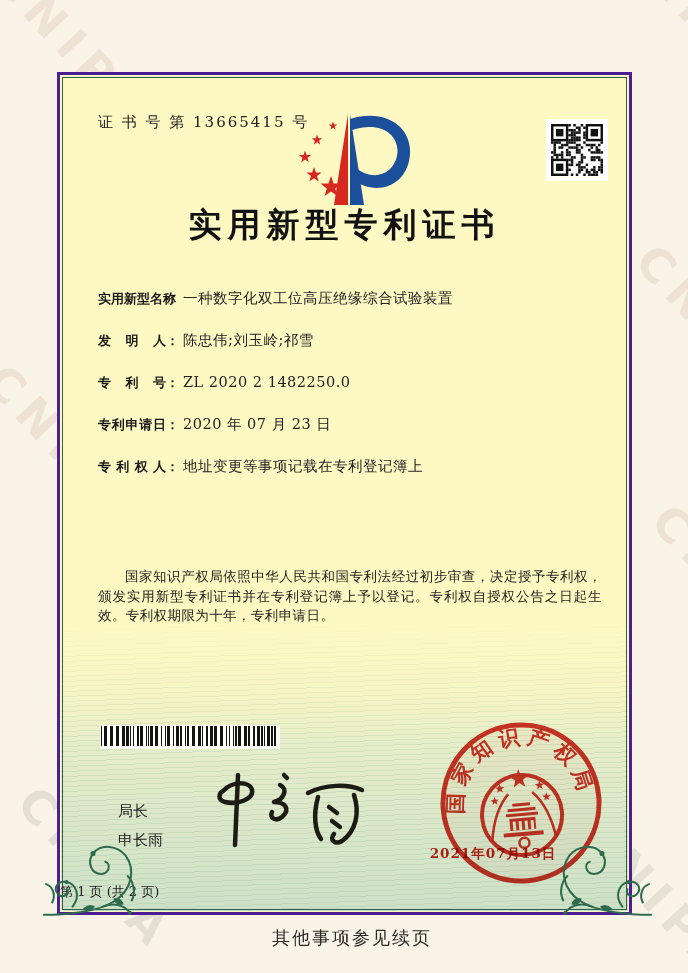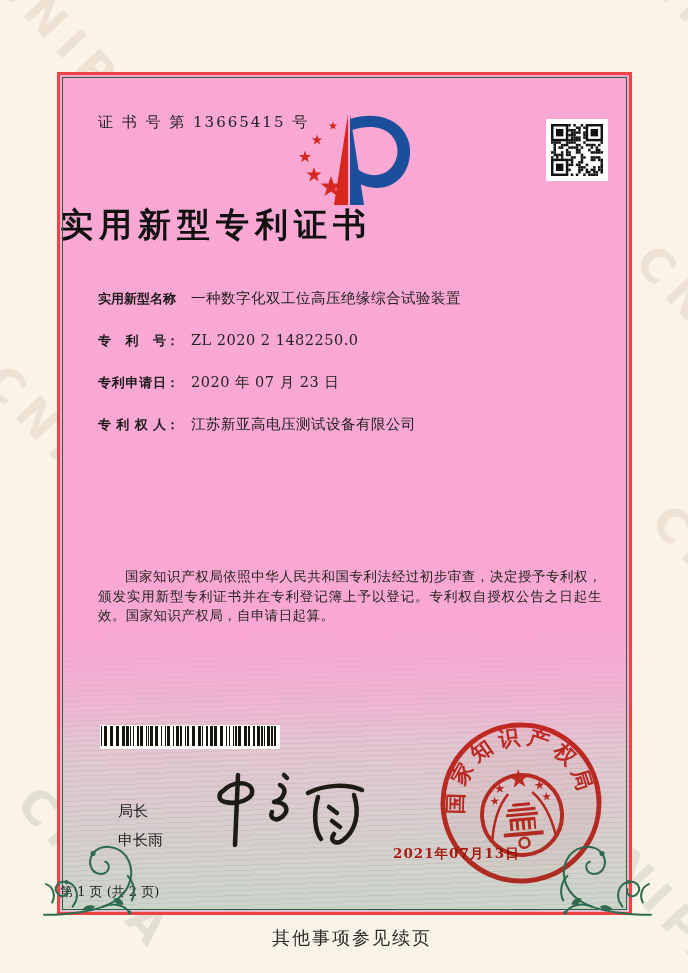--- a/index.html
+++ b/index.html
@@ -21,67 +21,67 @@
   .wm3{left:398px;top:288px;font-size:40px;color:rgba(206,172,152,0.30);}
   .wm4{left:612px;top:300px;}
   .wm5{left:-38px;top:420px;}
   .wm6{left:168px;top:556px;color:rgba(170,160,150,0.16);}
   .wm7{left:628px;top:560px;}
   .wm8{left:-6px;top:842px;color:rgba(150,148,140,0.22);}
   .wm9{left:556px;top:872px;color:rgba(150,148,140,0.20);}
   
   .cert{
     position:absolute;left:57px;top:72px;width:575px;height:843px;
-    border:3px solid #ef4444;background:#f9a8d4;z-index:2;box-sizing:border-box;
+    border:3px solid #4c1d95;background:#fef9c3;z-index:2;box-sizing:border-box;
   }
   .cert::after{
     content:"";position:absolute;left:2px;top:2px;right:2px;bottom:2px;
     border:1px solid #2c5f45;pointer-events:none;
   }
   .guilloche{
     position:absolute;left:1px;right:1px;bottom:1px;height:300px;
     background:
       repeating-linear-gradient(178deg, rgba(118,163,128,0.17) 0 1px, rgba(255,255,255,0) 1px 5px),
       linear-gradient(180deg, rgba(213,230,214,0) 0%, rgba(206,226,208,0.5) 45%, rgba(196,220,200,0.85) 100%);
     -webkit-mask-image:linear-gradient(180deg, transparent 0%, #000 45%);
     mask-image:linear-gradient(180deg, transparent 0%, #000 45%);
   }
   
   .cert-no{position:absolute;left:38px;top:38px;font-size:15px;letter-spacing:2px;color:#222;}
   .qr{position:absolute;left:486px;top:44px;width:62px;height:62px;background:#fff;}
   .qr svg{position:absolute;left:5px;top:5px;}
   .logo{position:absolute;left:226px;top:34px;width:125px;height:102px;}
   .title{
-    position:absolute;left:0;top:128px;width:100%;text-align:left;
+    position:absolute;left:0;top:128px;width:100%;text-align:center;
     font-size:33px;font-weight:bold;letter-spacing:6px;color:#111;
   }
   
   .fields{position:absolute;left:38px;top:212px;width:510px;}
   .frow{margin-bottom:19px;line-height:23px;font-size:14.5px;white-space:nowrap;}
   .flabel{
     display:inline-block;width:68px;font-size:13px;font-weight:bold;
     text-align:justify;text-align-last:justify;vertical-align:baseline;color:#1a1a1a;
   }
   .fcolon{font-weight:bold;font-size:13px;}
-  .fvalue{margin-left:12px;letter-spacing:0.5px;color:#222;}
+  .fvalue{margin-left:4px;letter-spacing:0.5px;color:#222;}
   .fvalue.fixed{display:inline-block;width:168px;}
   
   .bodytext{position:absolute;left:38px;top:492px;width:504px;z-index:3;}
   .bodytext p{
     margin:0;font-size:13.5px;line-height:19.6px;text-indent:2em;
     letter-spacing:0.4px;color:#24241f;text-align:justify;
   }
   
   .barcode{position:absolute;left:40px;top:650px;width:178px;height:22px;background:#fdfdfa;padding:1px;z-index:3;}
   .bureau{position:absolute;left:38px;top:722px;z-index:4;font-family:"DejaVu Sans","Liberation Sans",sans-serif;margin-left:20px;}
   .bureau div{font-size:15px;line-height:29px;color:#1c1c1c;}
   .signature{position:absolute;left:148px;top:688px;width:168px;height:92px;z-index:4;}
   .seal{position:absolute;left:377px;top:644px;width:168px;height:168px;z-index:4;mix-blend-mode:multiply;opacity:0.94;}
   .seal-date{
-    position:absolute;left:333px;top:770px;width:200px;z-index:5;
+    position:absolute;left:333px;top:770px;width:200px;text-align:center;z-index:5;
     color:#cc2318;font-size:13.5px;letter-spacing:1px;font-weight:bold;mix-blend-mode:multiply;
   }
   .page-footer{position:absolute;left:0;top:808px;width:100%;font-size:13px;color:#222;z-index:4;}
   .flourish{position:absolute;width:102px;height:84px;z-index:5;}
   .flourish.fl-left{left:-18px;top:760px;}
   .flourish.fl-right{left:491px;top:760px;transform:scaleX(-1);}
   .cont-note{
     position:absolute;left:8px;top:926px;width:100%;text-align:center;
     font-size:18px;color:#2b2b26;letter-spacing:2px;z-index:2;
   }
@@ -273,32 +273,35 @@
     </g>
   </svg>
 
   <div class="title">实用新型专利证书</div>
 
   <div class="fields">
     <div class="frow">
       <span class="flabel">实用新型名称</span><span class="fcolon">：</span><span class="fvalue">一种数字化双工位高压绝缘综合试验装置</span>
     </div>
     <div class="frow">
+      <span class="flabel">发明人</span><span class="fcolon">：</span><span class="fvalue">陈忠伟;刘玉岭;祁雪</span>
+    </div>
+    <div class="frow">
       <span class="flabel">专利号</span><span class="fcolon">：</span><span class="fvalue">ZL 2020 2 1482250.0</span>
     </div>
     <div class="frow">
       <span class="flabel">专利申请日</span><span class="fcolon">：</span><span class="fvalue">2020 年 07 月 23 日</span>
     </div>
     <div class="frow">
-      <span class="flabel">专利权人</span><span class="fcolon">：</span><span class="fvalue">江苏新亚高电压测试设备有限公司</span>
+      <span class="flabel">专利权人</span><span class="fcolon">：</span><span class="fvalue">地址变更等事项记载在专利登记簿上</span>
     </div>
   </div>
 
   <div class="bodytext">
-    <p>国家知识产权局依照中华人民共和国专利法经过初步审查，决定授予专利权，颁发实用新型专利证书并在专利登记簿上予以登记。专利权自授权公告之日起生效。国家知识产权局，自申请日起算。</p>
+    <p>国家知识产权局依照中华人民共和国专利法经过初步审查，决定授予专利权，颁发实用新型专利证书并在专利登记簿上予以登记。专利权自授权公告之日起生效。专利权期限为十年，专利申请日。</p>
   </div>
 
   <div class="barcode">
     <svg id="barcode-svg" width="176" height="20">
         <rect x="0" y="0" width="1" height="20" fill="#15150f"></rect>
         <rect x="3" y="0" width="3" height="20" fill="#15150f"></rect>
         <rect x="9" y="0" width="3" height="20" fill="#15150f"></rect>
         <rect x="15" y="0" width="3" height="20" fill="#15150f"></rect>
         <rect x="21" y="0" width="3" height="20" fill="#15150f"></rect>
         <rect x="25" y="0" width="3" height="20" fill="#15150f"></rect>

